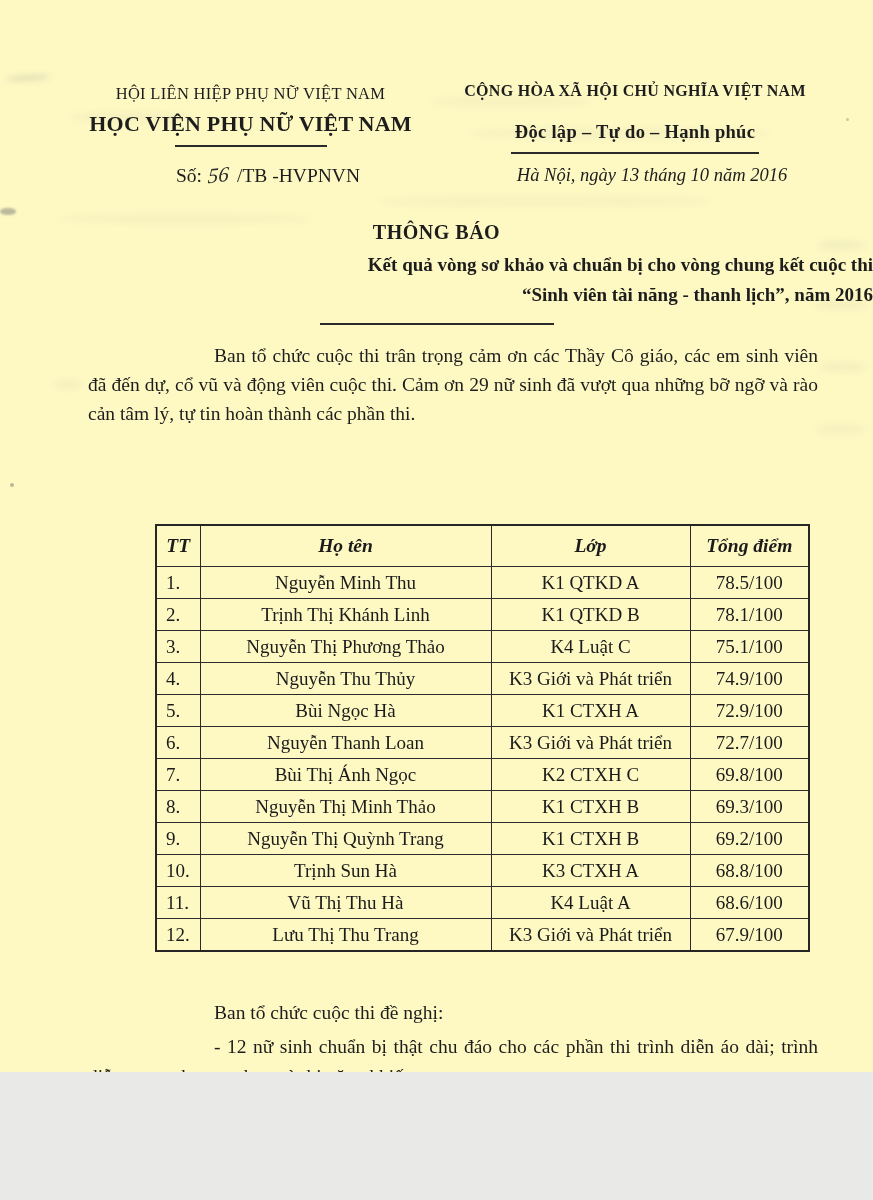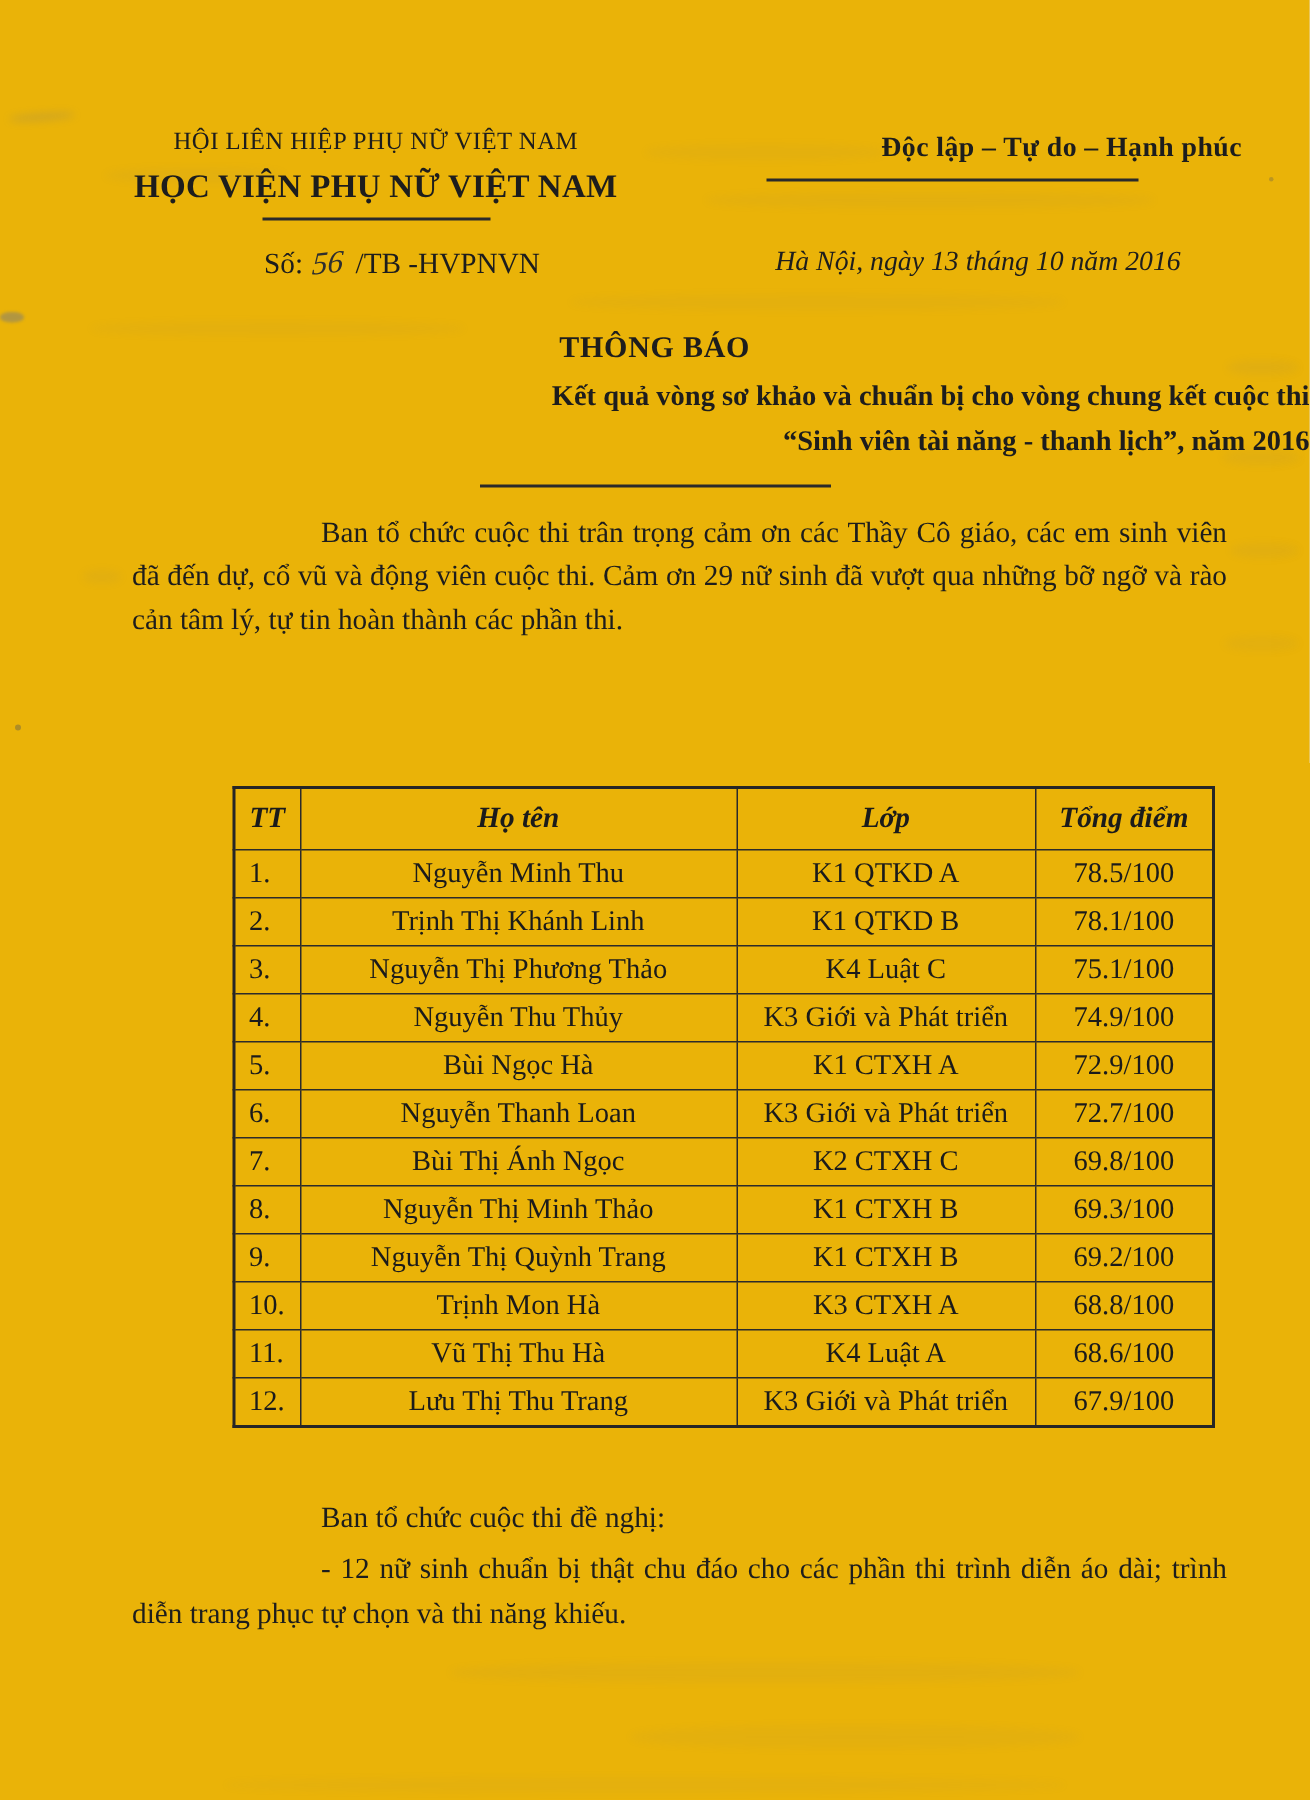--- a/index.html
+++ b/index.html
@@ -4,37 +4,37 @@
 <style>
   html,body{margin:0;padding:0;}
   body{
     width:873px;height:1200px;
     background:#e9e9e7;
     font-family:"Liberation Serif","DejaVu Serif",serif;
     color:#1d1d1d;
     -webkit-font-smoothing:antialiased;
   }
   .page{
-    position:relative;width:873px;height:1200px;
-    background:#eab308;overflow:hidden;
+    position:relative;width:873px;height:1072px;
+    background:#fef9c3;overflow:hidden;
   }
   
   .header-left{position:absolute;left:63px;top:84px;width:375px;text-align:center;}
   .header-left .org1{font-size:16.5px;letter-spacing:.3px;}
   .header-left .org2{font-size:22px;font-weight:bold;letter-spacing:.2px;margin-top:7px;}
   .rule{border:0;border-top:2px solid #2a2a2a;margin:8px auto 0 auto;}
   .rule-left{width:152px;}
   .so-line{position:absolute;left:176px;top:163px;font-size:19.5px;white-space:nowrap;}
   .so-number{
     display:inline-block;font-style:italic;font-size:21px;color:#2f2f2f;
     transform:rotate(-6deg) skewX(-10deg);margin:0 8px 0 6px;
   }
   .header-right{position:absolute;left:442px;top:82px;width:386px;text-align:center;}
   .header-right .nat1{font-size:16px;font-weight:bold;letter-spacing:.3px;}
-  .header-right .nat2{font-size:18.5px;font-weight:bold;margin-top:7px;letter-spacing:.3px;text-align:right;}
+  .header-right .nat2{font-size:18.5px;font-weight:bold;margin-top:22px;letter-spacing:.3px;}
   .rule-right{width:248px;margin-top:9px;}
   .dateline{position:absolute;left:462px;top:165px;width:380px;text-align:center;
     font-style:italic;font-size:18.5px;}
   
   .title-block{position:absolute;left:0;top:221px;width:873px;text-align:center;font-family:Liberation Serif, serif;}
   .title-main{font-size:20px;font-weight:bold;letter-spacing:.5px;}
   .title-sub{font-size:19px;font-weight:bold;line-height:30px;margin-top:6px;text-align:right;}
   .rule-title{width:234px;border-top-width:2px;margin-top:13px;}
   
   .body-text{position:absolute;left:88px;top:341px;width:730px;
@@ -93,20 +93,21 @@
   <div class="speck" style="left:846px;top:118px;width:3px;height:3px;opacity:.3;"></div>
 
   <div class="header-left">
     <div class="org1">HỘI LIÊN HIỆP PHỤ NỮ VIỆT NAM</div>
     <div class="org2">HỌC VIỆN PHỤ NỮ VIỆT NAM</div>
     <hr class="rule rule-left">
   </div>
   <div class="so-line"><span>Số:</span><span class="so-number">56</span><span>/TB -HVPNVN</span></div>
 
   <div class="header-right">
+    <div class="nat1">CỘNG HÒA XÃ HỘI CHỦ NGHĨA VIỆT NAM</div>
     <div class="nat2">Độc lập – Tự do – Hạnh phúc</div>
     <hr class="rule rule-right">
   </div>
   <div class="dateline">Hà Nội, ngày 13 tháng 10 năm 2016</div>
 
   <div class="title-block">
     <div class="title-main">THÔNG BÁO</div>
     <div class="title-sub">Kết quả vòng sơ khảo và chuẩn bị cho vòng chung kết cuộc thi</div>
     <div class="title-sub" style="margin-top:0;">“Sinh viên tài năng - thanh lịch”, năm 2016</div>
     <hr class="rule rule-title">
@@ -181,21 +182,21 @@
           <td class="c3">69.3/100</td>
         </tr>
         <tr>
           <td class="c0">9.</td>
           <td class="c1">Nguyễn Thị Quỳnh Trang</td>
           <td class="c2">K1 CTXH B</td>
           <td class="c3">69.2/100</td>
         </tr>
         <tr>
           <td class="c0">10.</td>
-          <td class="c1">Trịnh Mon Hà</td>
+          <td class="c1">Trịnh Sun Hà</td>
           <td class="c2">K3 CTXH A</td>
           <td class="c3">68.8/100</td>
         </tr>
         <tr>
           <td class="c0">11.</td>
           <td class="c1">Vũ Thị Thu Hà</td>
           <td class="c2">K4 Luật A</td>
           <td class="c3">68.6/100</td>
         </tr>
         <tr>

